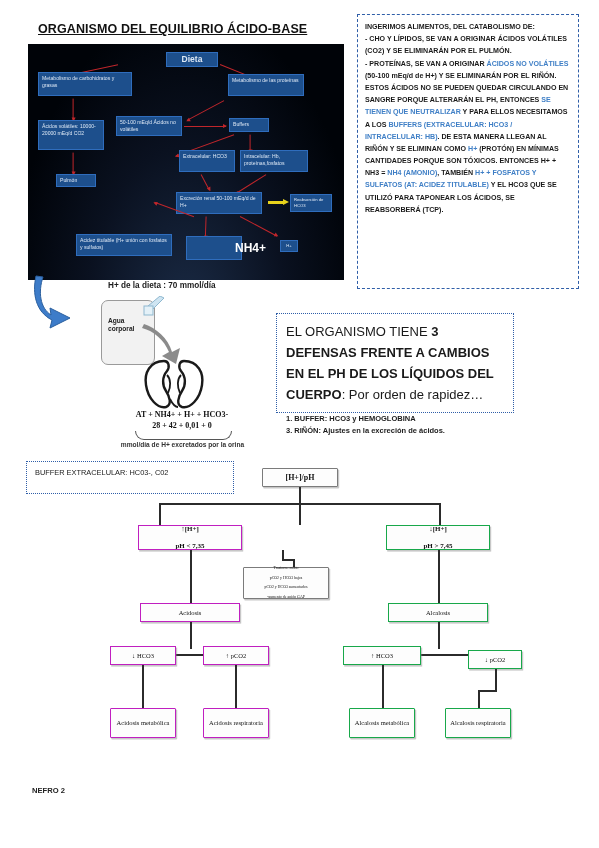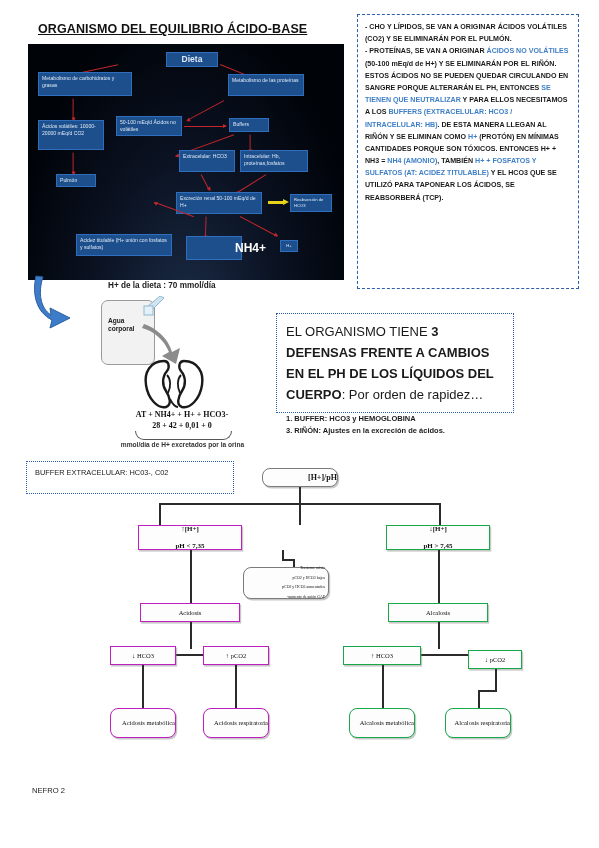--- a/index.html
+++ b/index.html
@@ -117,24 +117,24 @@
   }
   .fbox span{display:block;width:100%;line-height:1.22;}
   .ln{position:absolute;background:#2b2b2b;}
   .ln.v{width:1.6px;}
   .ln.h{height:1.6px;}
 
   .gray{border:1.2px solid #7b7b7b;border-radius:4px;}
   .purple{border:1.7px solid #c01fc0;}
   .red{border:1.9px solid #e8262a;}
   .green{border:1.9px solid #18a84a;}
-  .rounded{border-radius:8px;text-align:right;}
+  .rounded{border-radius:1px;}
 
   .footer{
-    position:absolute;left:32px;top:786px;font-size:7.6px;font-weight:normal;color:#222;
+    position:absolute;left:32px;top:786px;font-size:7.6px;font-weight:bold;color:#222;
   }
 </style>
 </head>
 <body>
 
 <div class="page">
 
   <div class="doc-title">ORGANISMO DEL EQUILIBRIO ÁCIDO-BASE</div>
 
   <div class="slide">
@@ -175,20 +175,21 @@
     <div class="arw" style="left:166px;top:172px;width:42px;transform:rotate(200deg);"></div>
     <div class="arw" style="left:178px;top:172px;width:22px;transform:rotate(92deg);"></div>
     <div class="arw" style="left:212px;top:172px;width:42px;transform:rotate(28deg);"></div>
 
     <div class="nb" style="left:48px;top:190px;width:96px;height:22px;">Acidez titulable (H+ unión con fosfatos y sulfatos)</div>
     <div class="nb big" style="left:158px;top:192px;width:44px;height:24px;padding-left:48px;">NH4+</div>
     <div class="nb tiny" style="left:252px;top:196px;width:18px;height:12px;text-align:center;">H+</div>
   </div>
 
   <div class="rt-box">
+    <p>INGERIMOS ALIMENTOS, DEL CATABOLISMO DE:</p>
     <p>- CHO Y LÍPIDOS, SE VAN A ORIGINAR ÁCIDOS VOLÁTILES (CO2) Y SE ELIMINARÁN POR EL PULMÓN.</p>
     <p><span>- PROTEÍNAS, SE VAN A ORIGINAR </span><span class="hl">ÁCIDOS NO VOLÁTILES</span><span> (50-100 mEq/d de H+) Y SE ELIMINARÁN POR EL RIÑÓN. ESTOS ÁCIDOS NO SE PUEDEN QUEDAR CIRCULANDO EN SANGRE PORQUE ALTERARÁN EL PH, ENTONCES </span><span class="hl">SE TIENEN QUE NEUTRALIZAR</span><span> Y PARA ELLOS NECESITAMOS A LOS </span><span class="hl">BUFFERS (EXTRACELULAR: HCO3 / INTRACELULAR: HB)</span><span>. DE ESTA MANERA LLEGAN AL RIÑÓN Y SE ELIMINAN COMO </span><span class="hl">H+</span><span> (PROTÓN) EN MÍNIMAS CANTIDADES PORQUE SON TÓXICOS. ENTONCES H+ + NH3 = </span><span class="hl">NH4 (AMONIO)</span><span>, TAMBIÉN </span><span class="hl">H+ + FOSFATOS Y SULFATOS (AT: ACIDEZ TITULABLE)</span><span> Y EL HCO3 QUE SE UTILIZÓ PARA TAPONEAR LOS ÁCIDOS, SE REABSORBERÁ (TCP).</span></p>
   </div>
 
   <svg class="bluearrow" viewBox="0 0 58 58">
     <path d="M6 4 C 2 22, 6 40, 22 48 L 20 56 L 40 46 L 20 36 L 21 43 C 10 36, 8 20, 13 5 Z" fill="#3d7cc9" stroke="#2a5f9e" stroke-width="1"></path>
   </svg>
 
   <div class="hplus-cap">H+ de la dieta : 70 mmol/día</div>
 

